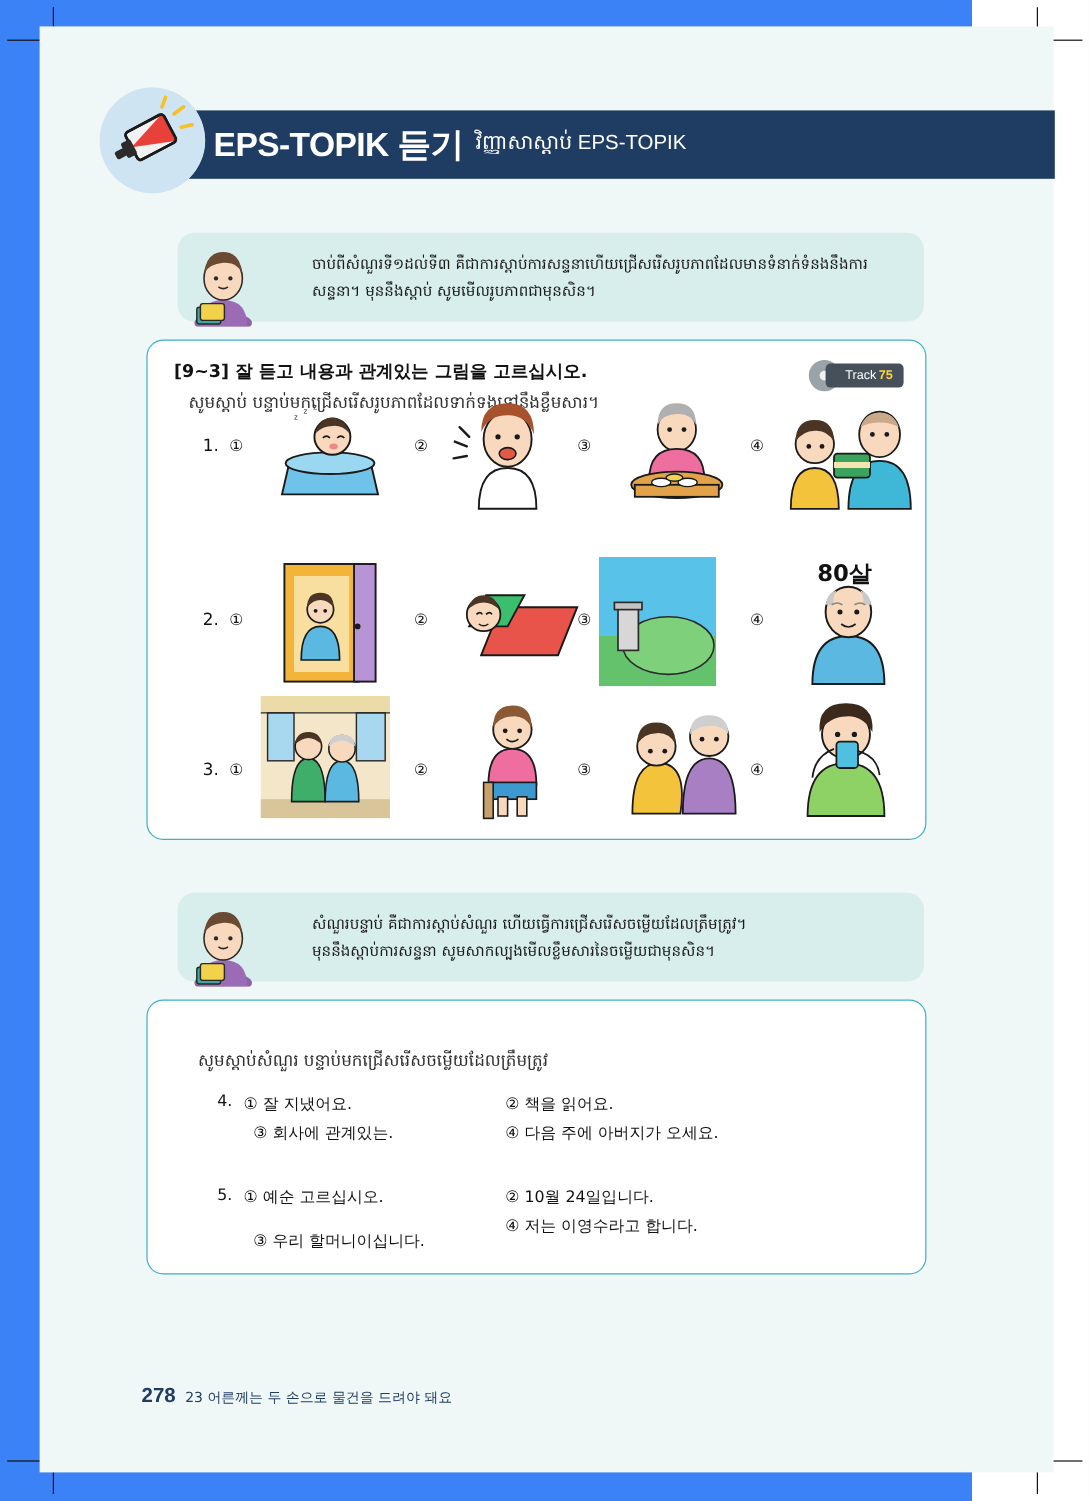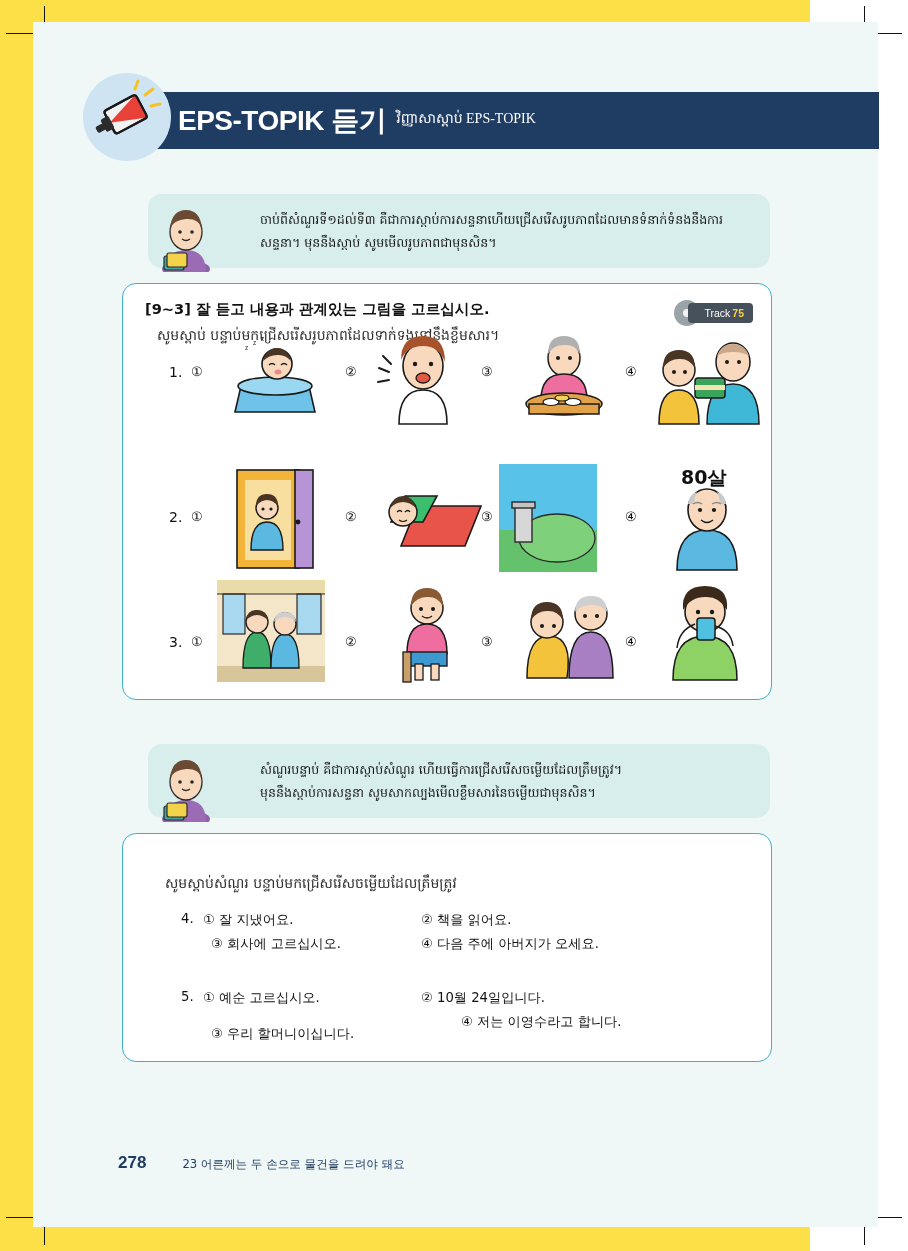--- a/index.html
+++ b/index.html
@@ -13,21 +13,21 @@
     font-family: "Liberation Sans", sans-serif;
     position: relative;
     overflow: hidden;
   }
 
   
   .page {
     position: absolute;
     left: 0; top: 0;
     width: 810px; height: 1251px;
-    background: #fde047;
+    background: #3b82f6;
   }
   .page-bg {
     position: absolute;
     left: 33px; top: 22px;
     width: 845px; height: 1205px;
     background: #eff7f7;
   }
   .crop-v {
     position: absolute;
     width: 1px;
@@ -50,24 +50,23 @@
   }
   .header-title {
     color: #ffffff;
     font-size: 28px;
     font-weight: bold;
     margin-left: 56px;
     letter-spacing: -0.5px;
   }
   .header-sub {
     color: #ffffff;
-    font-size: 14px;
+    font-size: 17px;
     margin-left: 10px;
     padding-bottom: 2px;
-    font-family: Liberation Serif, serif;
   }
   .header-icon {
     position: absolute;
     left: 83px; top: 73px;
     width: 88px; height: 88px;
     border-radius: 50%;
     background: #cfe4f2;
     overflow: hidden;
   }
 
@@ -164,21 +163,20 @@
   
   .ans-row { position: absolute; font-size: 13.2px; color: #111;
     font-family: "DejaVu Sans", "Liberation Sans", sans-serif; }
 
   
   .footer {
     position: absolute;
     left: 118px; bottom: 78px;
     display: flex;
     align-items: baseline;
-    gap: 28px;
   }
   .footer-num {
     font-size: 17px;
     font-weight: bold;
     color: #1f3c63;
   }
   .footer-text {
     font-size: 11.6px;
     color: #1f3c63;
     margin-left: 8px;
@@ -466,28 +464,28 @@
       <div>មុននឹងស្តាប់ការសន្ទនា សូមសាកល្បងមើលខ្លឹមសារនៃចម្លើយជាមុនសិន។</div>
     </div>
   </div>
 
   <div class="panel" style="left:122px; top:833px; width:648px; height:227px;">
     <div class="q-head-km" style="position:absolute; left:30px; top:35px;">សូមស្តាប់សំណួរ បន្ទាប់មកជ្រើសរើសចម្លើយដែលត្រឹមត្រូវ</div>
 
     <div class="ans-row" style="left:58px; top:77px;">4.</div>
     <div class="ans-row" style="left:80px; top:77px;">① 잘 지냈어요.</div>
     <div class="ans-row" style="left:298px; top:77px;">② 책을 읽어요.</div>
-    <div class="ans-row" style="left:88px; top:101px;">③ 회사에 고르십시오.</div>
+    <div class="ans-row" style="left:88px; top:101px;">③ 회사에 관계있는.</div>
     <div class="ans-row" style="left:298px; top:101px;">④ 다음 주에 아버지가 오세요.</div>
 
     <div class="ans-row" style="left:58px; top:155px;">5.</div>
     <div class="ans-row" style="left:80px; top:155px;">① 예순 고르십시오.</div>
     <div class="ans-row" style="left:298px; top:155px;">② 10월 24일입니다.</div>
     <div class="ans-row" style="left:88px; top:179px;margin-top:12px;">③ 우리 할머니이십니다.</div>
-    <div class="ans-row" style="left:298px; top:179px;margin-left:40px;">④ 저는 이영수라고 합니다.</div>
+    <div class="ans-row" style="left:298px; top:179px;">④ 저는 이영수라고 합니다.</div>
   </div>
 
   <div class="footer">
     <span class="footer-num">278</span>
     <span class="footer-text">23 어른께는 두 손으로 물건을 드려야 돼요</span>
   </div>
 
 </div>
 
 </body></html>

